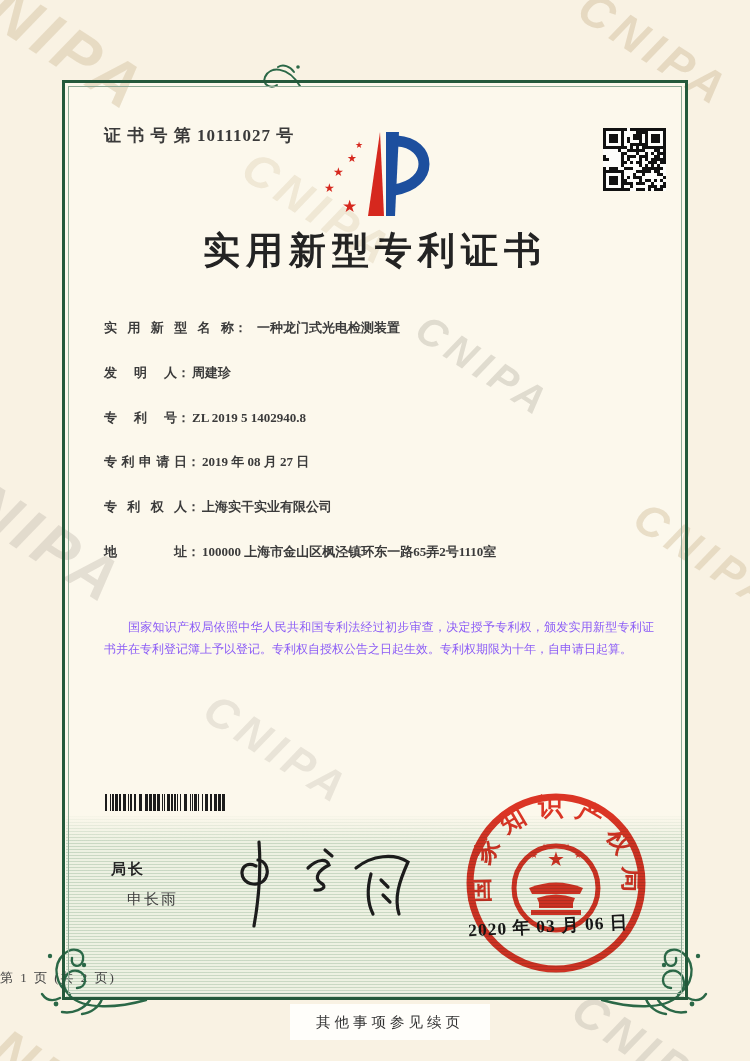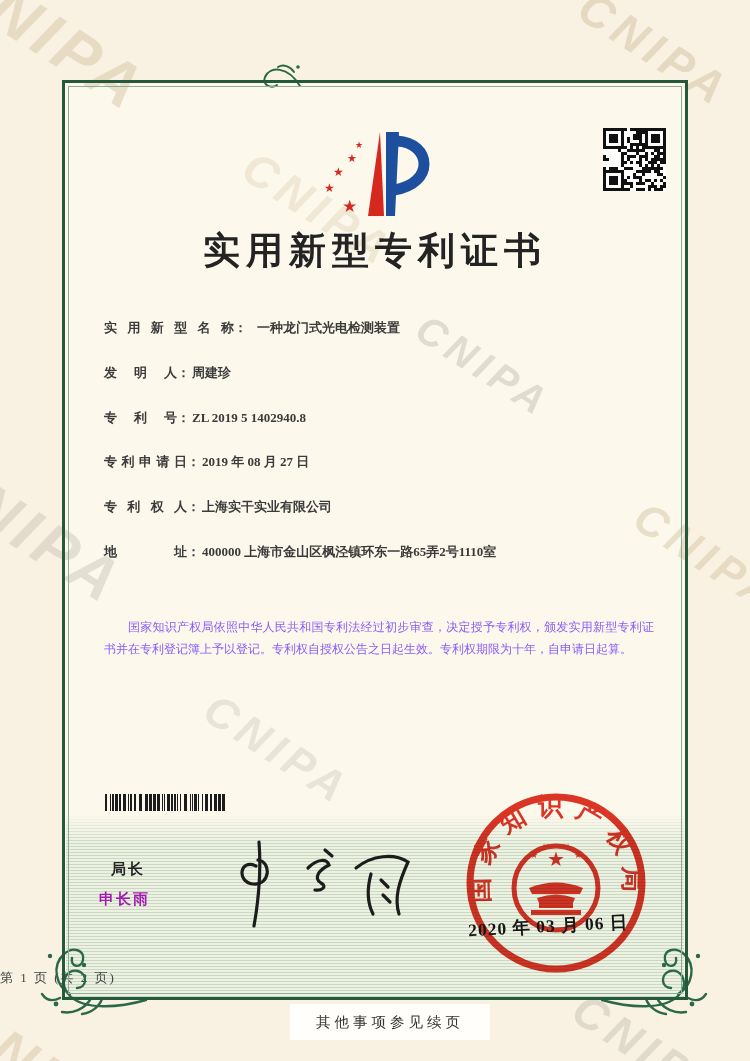--- a/index.html
+++ b/index.html
@@ -49,22 +49,22 @@
   .paras{position:absolute;left:104px;top:616px;width:550px;z-index:3;
          font-size:12px;line-height:22.4px;text-align:justify;color:#8b5cf6;}
   .paras p{margin:0;text-indent:2em;}
   
   .barcode{position:absolute;left:105px;top:794px;width:200px;height:17px;z-index:3;
            display:flex;align-items:stretch;}
   .barcode i{display:block;background:#1c1c1c;}
   
   .sig-title{position:absolute;left:111px;top:860px;z-index:3;font-size:15px;font-weight:600;
              color:#262626;font-family:"Liberation Sans","DejaVu Sans",sans-serif;letter-spacing:2px;}
-  .sig-name{position:absolute;left:99px;top:890px;z-index:3;font-size:15px;font-weight:700;
-            color:#a21caf;font-family:"Liberation Sans","DejaVu Sans",sans-serif;letter-spacing:2px;}
+  .sig-name{position:absolute;left:127px;top:890px;z-index:3;font-size:15px;font-weight:400;
+            color:#404040;font-family:"Liberation Sans","DejaVu Sans",sans-serif;letter-spacing:2px;}
   .sig-hand{position:absolute;left:222px;top:838px;width:200px;height:95px;z-index:3;}
   
   .seal{position:absolute;left:465px;top:792px;width:182px;height:182px;z-index:4;
         mix-blend-mode:multiply;opacity:.95;}
   .seal-date{position:absolute;left:468px;top:914px;z-index:5;font-size:17.5px;font-weight:600;
              color:#161616;transform:rotate(-3deg);white-space:nowrap;letter-spacing:1px;}
   
   .page-num{position:absolute;left:0;top:969px;width:750px;text-align:left;z-index:3;
             font-size:13px;letter-spacing:2px;color:#454545;}
   .cont-note{position:absolute;left:290px;top:1004px;width:200px;height:36px;z-index:3;
@@ -90,20 +90,21 @@
   <span class="wm" style="left:432px;top:306px;font-size:40px;color:rgba(178,173,160,.38);">CNIPA</span>
   <span class="wm" style="left:-46px;top:440px;font-size:62px;color:rgba(188,182,170,.38);">CNIPA</span>
   <span class="wm" style="left:652px;top:492px;font-size:44px;color:rgba(216,200,170,.55);">CNIPA</span>
   <span class="wm" style="left:222px;top:684px;font-size:44px;color:rgba(188,182,170,.3);">CNIPA</span>
   <span class="wm" style="left:592px;top:982px;font-size:46px;color:rgba(188,182,170,.4);">CNIPA</span>
   <span class="wm" style="left:-24px;top:990px;font-size:56px;color:rgba(216,200,170,.55);">CNIPA</span>
 
   <div class="frame"></div>
   <div class="frame-inner"></div>
 
+  <div class="cert-no">证 书 号 第 10111027 号</div>
 
   <div class="logo">
     <svg width="124" height="98" viewBox="0 0 124 98">
       <path d="M58,6 L46,90 L62,90 Z" fill="#d6281e"></path>
       <path d="M64,6 L77,6 L73,90 L64,90 Z" fill="#1d4f9e"></path>
       <path d="M75,15 C110,17 113,58 72,64" fill="none" stroke="#1d4f9e" stroke-width="11"></path>
       <text x="33" y="22" font-size="9" fill="#d6281e">★</text>
       <text x="25" y="36" font-size="11" fill="#d6281e">★</text>
       <text x="11" y="50" font-size="12" fill="#d6281e">★</text>
       <text x="2" y="66" font-size="12" fill="#d6281e">★</text>
@@ -567,21 +568,21 @@
     <div class="row">
       <span class="flabel lw3">专利号</span><span class="colon">：</span><span>ZL 2019 5 1402940.8</span>
     </div>
     <div class="row">
       <span class="flabel lw5">专利申请日</span><span class="colon">：</span><span>2019 年 08 月 27 日</span>
     </div>
     <div class="row">
       <span class="flabel lw5">专利权人</span><span class="colon">：</span><span>上海实干实业有限公司</span>
     </div>
     <div class="row">
-      <span class="flabel lw5">地址</span><span class="colon">：</span><span>400000 上海市金山区枫泾镇环东一路65弄2号1110室</span>
+      <span class="flabel lw5">地址</span><span class="colon">：</span><span>100000 上海市金山区枫泾镇环东一路65弄2号1110室</span>
     </div>
   </div>
 
   <div class="paras">
     <p>国家知识产权局依照中华人民共和国专利法经过初步审查，决定授予专利权，颁发实用新型专利证书并在专利登记簿上予以登记。专利权自授权公告之日起生效。专利权期限为十年，自申请日起算。</p>
   </div>
 
   <div class="barcode" id="barcode">
       <i style="width: 2px; margin-right: 3px;"></i>
       <i style="width: 1px; margin-right: 1px;"></i>

